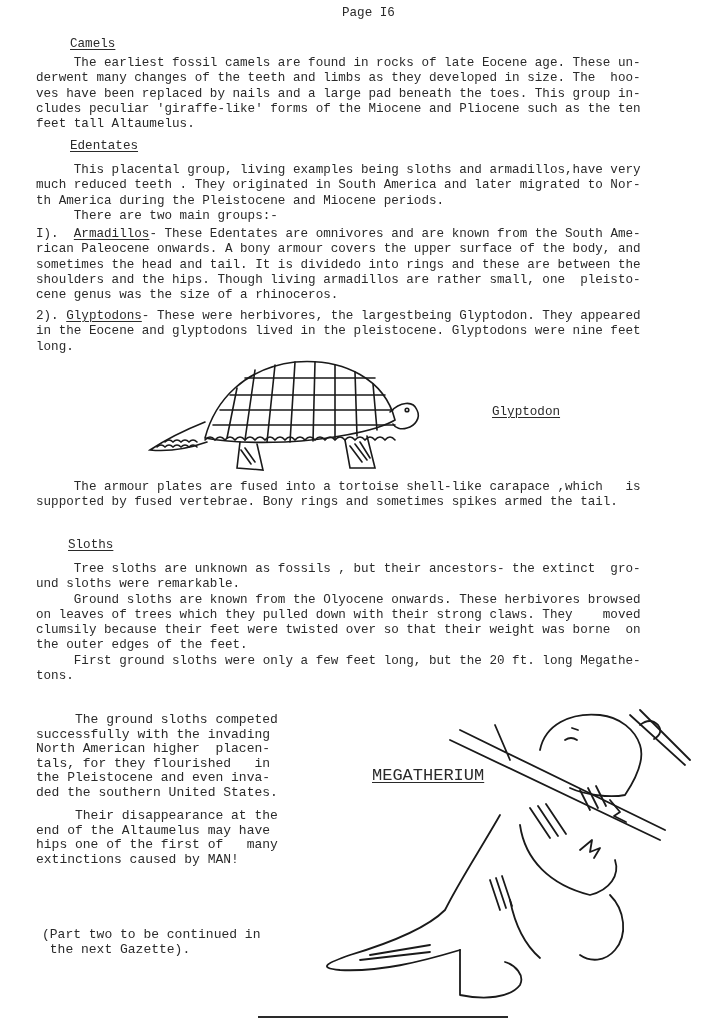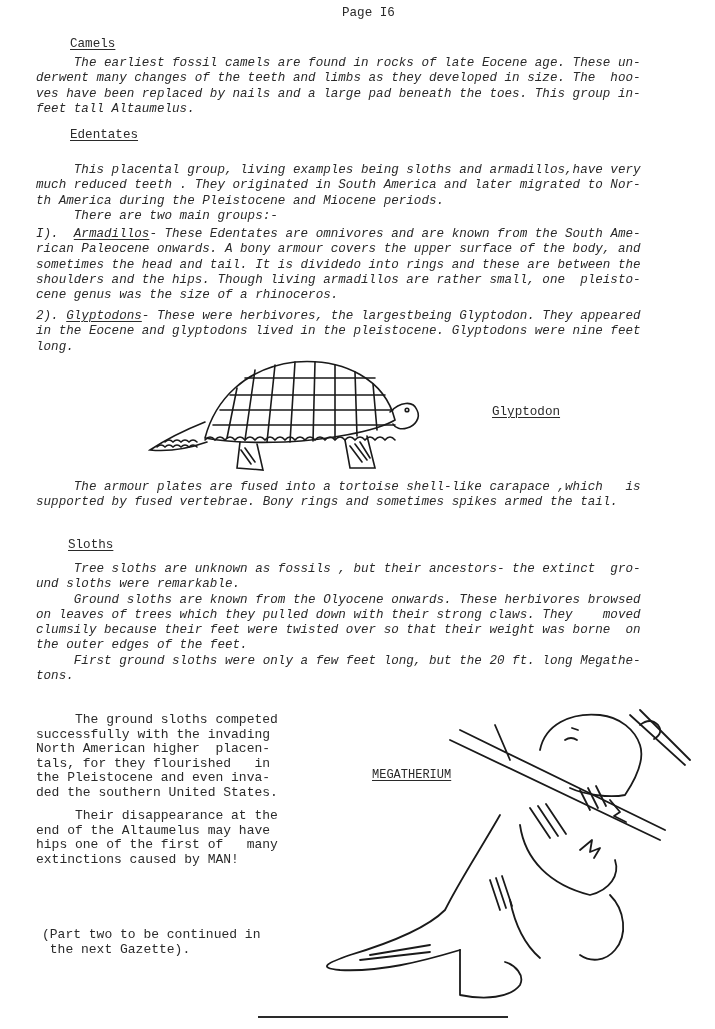--- a/index.html
+++ b/index.html
@@ -6,40 +6,41 @@
   body {
     width: 715px; height: 1029px; position: relative; overflow: hidden;
     font-family: "Liberation Mono", "DejaVu Sans Mono", monospace;
     color: #2a2a2a; font-size: 12.6px; line-height: 15.3px;
   }
   .abs { position: absolute; }
   .line { white-space: pre; }
   .u { text-decoration: underline; text-underline-offset: 2px; }
   #page-num { left: 342px; top: 6px; }
   .heading { text-decoration: underline; text-underline-offset: 2px; }
-  .para { position: absolute; left: 36px; width: 650px; font-style: italic; }
+  .para { position: absolute; left: 36px; width: 650px; }
   .para .line { display: block; }
   .sidecol { position: absolute; left: 36px; width: 260px; font-size: 13px; line-height: 14.6px; }
   .sidecol .line { display:block; }
   svg { position: absolute; }
 </style>
 </head>
 <body>
 
 <div class="abs" id="page-num">Page I6</div>
 
 <div class="abs heading" style="left:70px; top:37px;">Camels</div>
 <div class="para" style="top:56px;">
   <span class="line">     The earliest fossil camels are found in rocks of late Eocene age. These un-</span>
   <span class="line">derwent many changes of the teeth and limbs as they developed in size. The  hoo-</span>
   <span class="line">ves have been replaced by nails and a large pad beneath the toes. This group in-</span>
+  <span class="line">cludes peculiar 'giraffe-like' forms of the Miocene and Pliocene such as the ten</span>
   <span class="line">feet tall Altaumelus.</span>
 </div>
 
-<div class="abs heading" style="left:70px; top:128px;font-family:Liberation Mono, monospace;">Edentates</div>
+<div class="abs heading" style="left:70px; top:139px;font-family:Liberation Mono, monospace;">Edentates</div>
 <div class="para" style="top:163px;">
   <span class="line">     This placental group, living examples being sloths and armadillos,have very</span>
   <span class="line">much reduced teeth . They originated in South America and later migrated to Nor-</span>
   <span class="line">th America during the Pleistocene and Miocene periods.</span>
   <span class="line">     There are two main groups:-</span>
 </div>
 
 <div class="para" style="top:227px;">
   <span class="line"><span>I).  </span><span class="u">Armadillos</span><span>- These Edentates are omnivores and are known from the South Ame-</span></span>
   <span class="line">rican Paleocene onwards. A bony armour covers the upper surface of the body, and</span>
@@ -102,21 +103,21 @@
   <span class="line">the Pleistocene and even inva-</span>
   <span class="line">ded the southern United States.</span>
 </div>
 <div class="sidecol" style="top:809px;">
   <span class="line">     Their disappearance at the</span>
   <span class="line">end of the Altaumelus may have</span>
   <span class="line">hips one of the first of   many</span>
   <span class="line">extinctions caused by MAN!</span>
 </div>
 
-<div class="abs u" style="left:372px; top:768px; font-size:12px;">MEGATHERIUM</div>
+<div class="abs u" style="left:372px; top:768px; font-size:17px;">MEGATHERIUM</div>
 
 <svg style="left:310px; top:700px;" width="400" height="300" viewBox="0 0 400 300">
   <g fill="none" stroke="#1a1a1a" stroke-width="1.8" stroke-linecap="round" stroke-linejoin="round">
 
     <path d="M140,40 L350,140 M150,30 L355,130 M185,25 L200,60"></path>
     <path d="M330,10 L380,60 M320,15 L375,65"></path>
 
     <path d="M230,50 C235,25 260,12 290,15 C310,17 325,30 330,45 C335,60 325,80 315,95 C300,98 275,95 260,88"></path>
     <path d="M255,40 q6,-4 12,0 M262,28 l6,2"></path>
     <path d="M330,25 q10,-8 18,0 q6,8 -4,14"></path>

